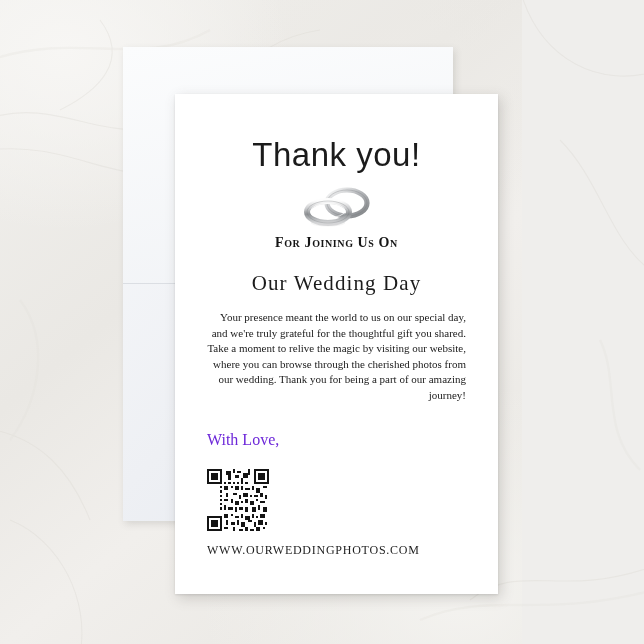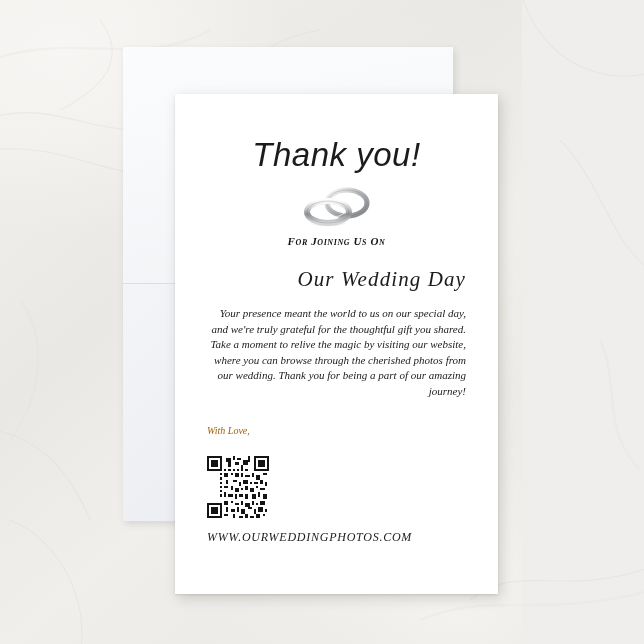--- a/index.html
+++ b/index.html
@@ -17,21 +17,20 @@
   
   #scene {
     position: relative;
     width: 522px;
     height: 644px;
     background:
       radial-gradient(ellipse 380px 300px at 12% 8%, #f7f6f4 0%, rgba(247,246,244,0) 60%),
       radial-gradient(ellipse 420px 340px at 88% 92%, #f4f3f0 0%, rgba(244,243,240,0) 62%),
       radial-gradient(ellipse 300px 260px at 75% 15%, #eceae6 0%, rgba(236,234,230,0) 58%),
       linear-gradient(140deg, #f2f1ee 0%, #eae8e4 38%, #f1efec 60%, #e7e5e0 100%);
-    font-style: italic;
   }
   .veins {
     position: absolute;
     inset: 0;
     opacity: .55;
     pointer-events: none;
   }
 
   
   #envelope {
@@ -93,51 +92,51 @@
     margin: 12px auto 0 auto;
     width: 100px;
     height: 46px;
     display: block;
   }
 
   .joining {
     font-family: "Liberation Serif", serif;
     font-variant: small-caps;
     font-weight: 700;
-    font-size: 11px;
+    font-size: 14px;
     letter-spacing: 0.6px;
     color: #151515;
     text-align: center;
     margin-top: 6px;
   }
 
   .wedding-day {
     font-family: "Liberation Serif", serif;
     font-size: 21px;
     font-weight: 400;
     letter-spacing: 1.1px;
     color: #1c1c1c;
-    text-align: right;
+    text-align: center;
     margin-top: 20px;
   }
 
   .body-text {
     font-family: "Liberation Serif", serif;
     font-size: 11px;
     line-height: 1.42;
     color: #1a1a1a;
     text-align: right;
     margin-top: 14px;
   }
 
   .signoff {
     font-family: "Liberation Serif", serif;
-    font-size: 10px;
+    font-size: 16px;
     line-height: 1.45;
-    color: #a16207;
+    color: #6d28d9;
     margin-top: 24px;
   }
   .signoff .names {
     font-weight: 700;
   }
 
   .qr-wrap {
     margin-top: 18px;
   }
   .qr {

